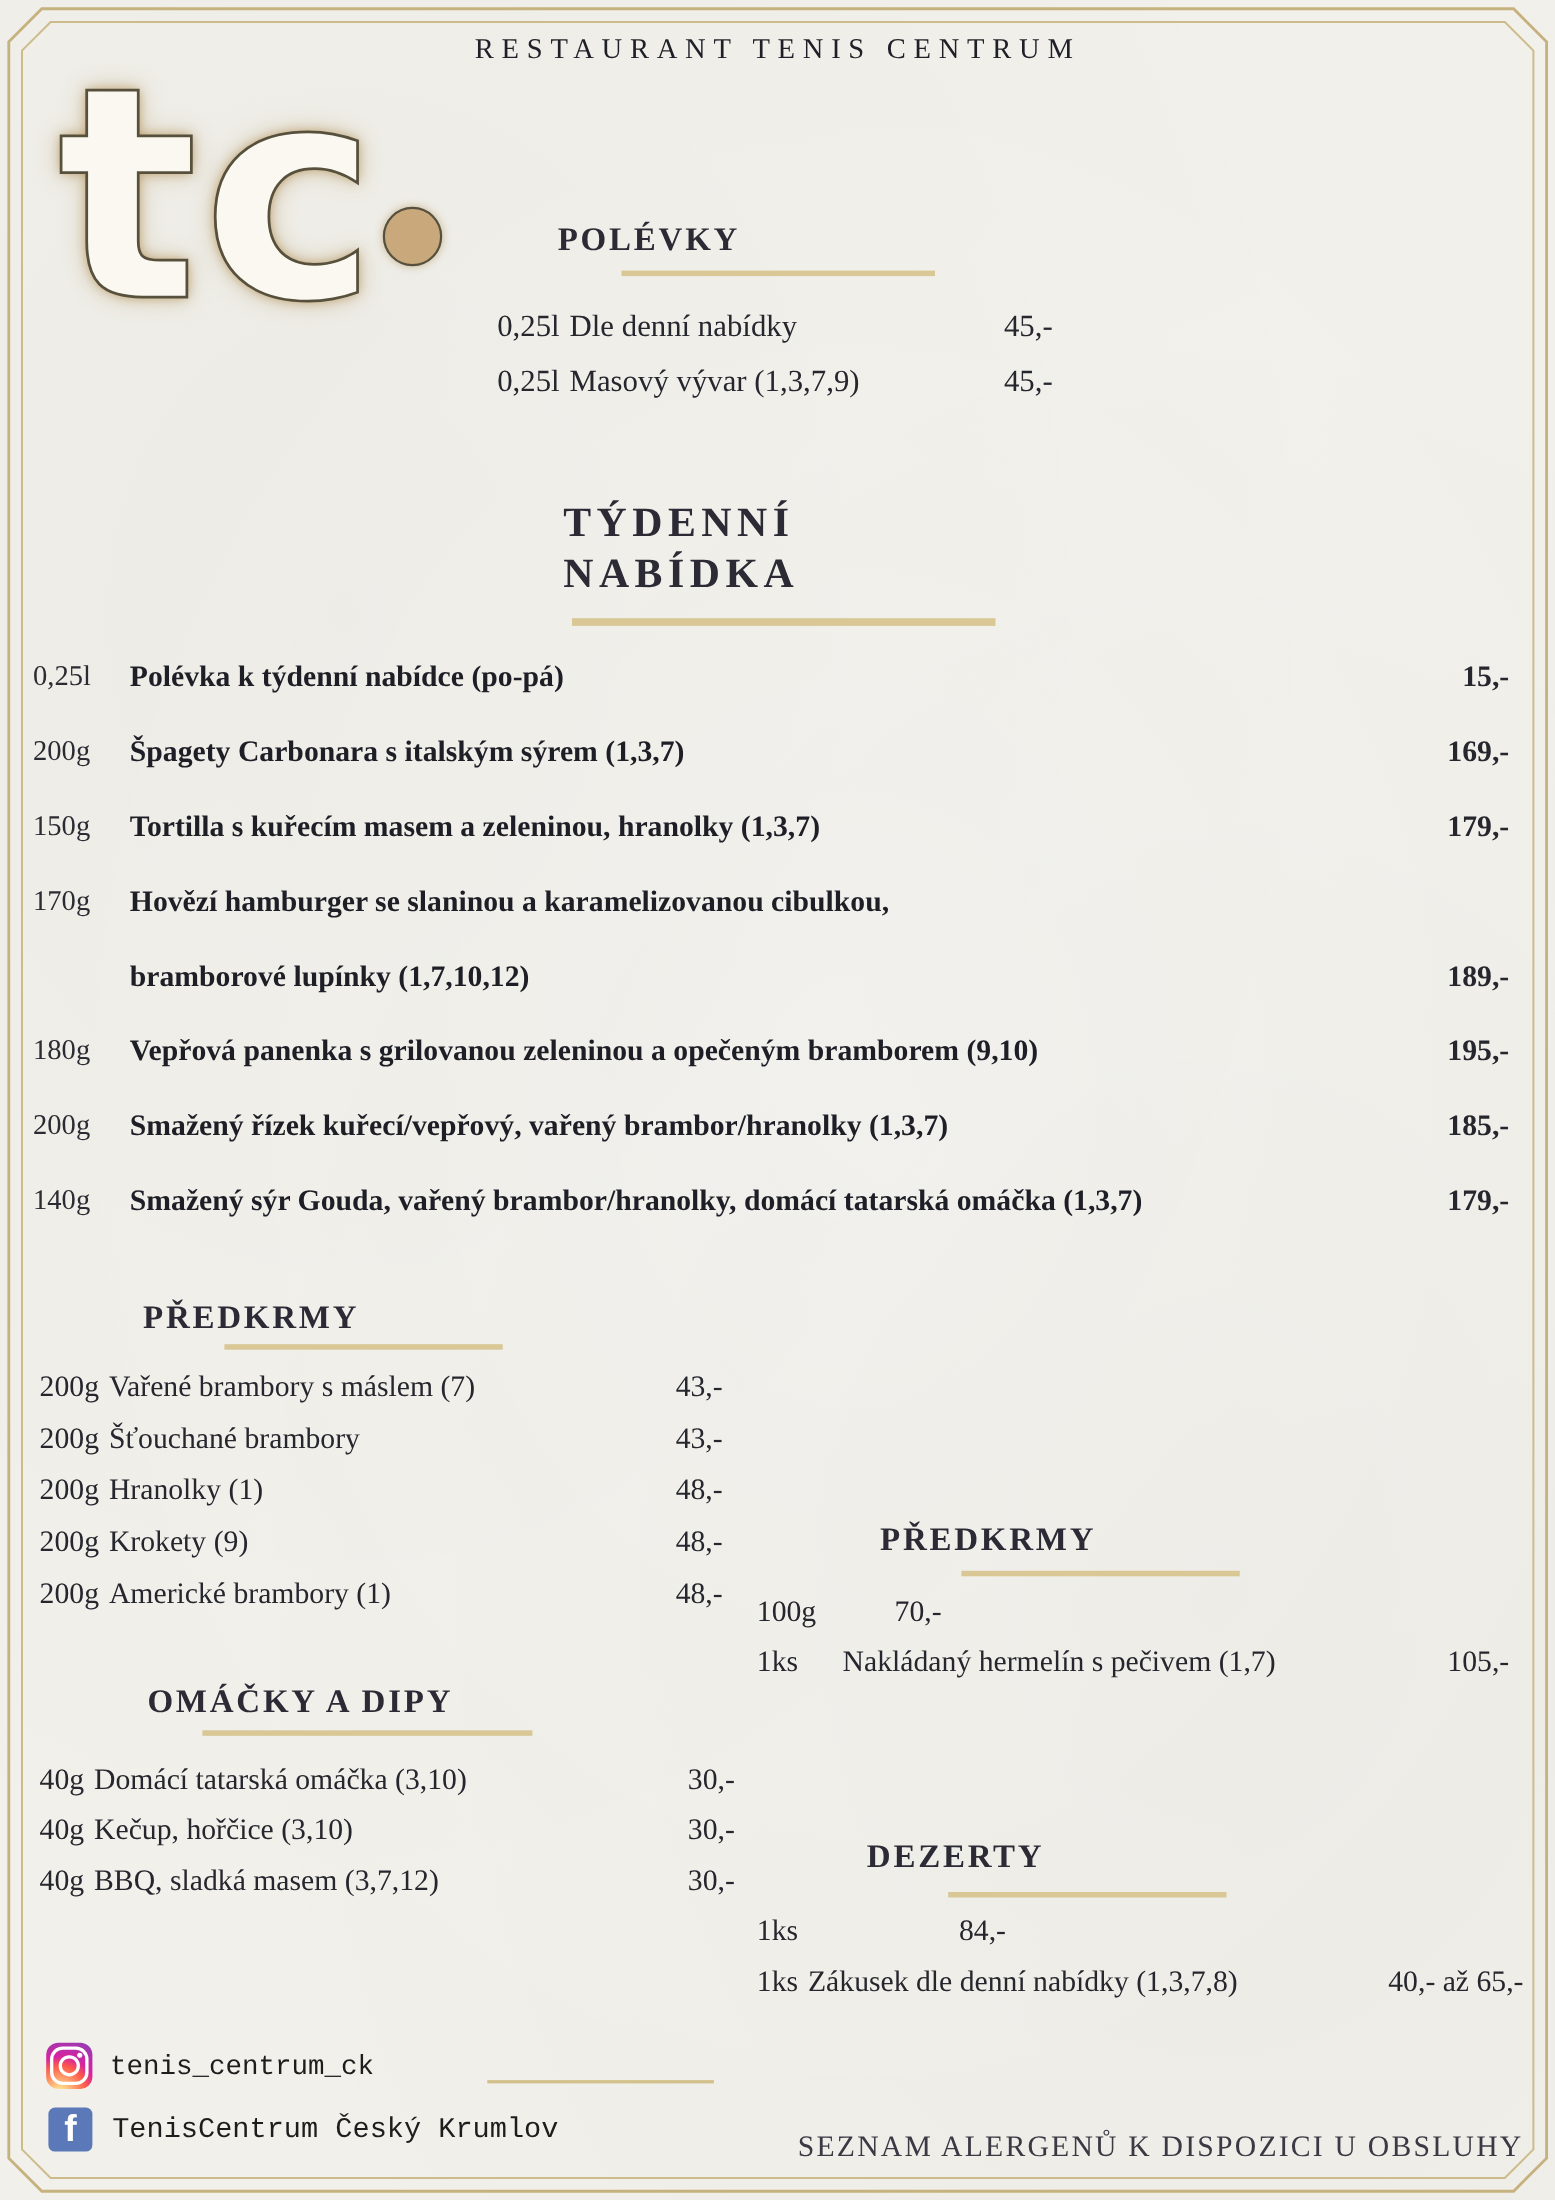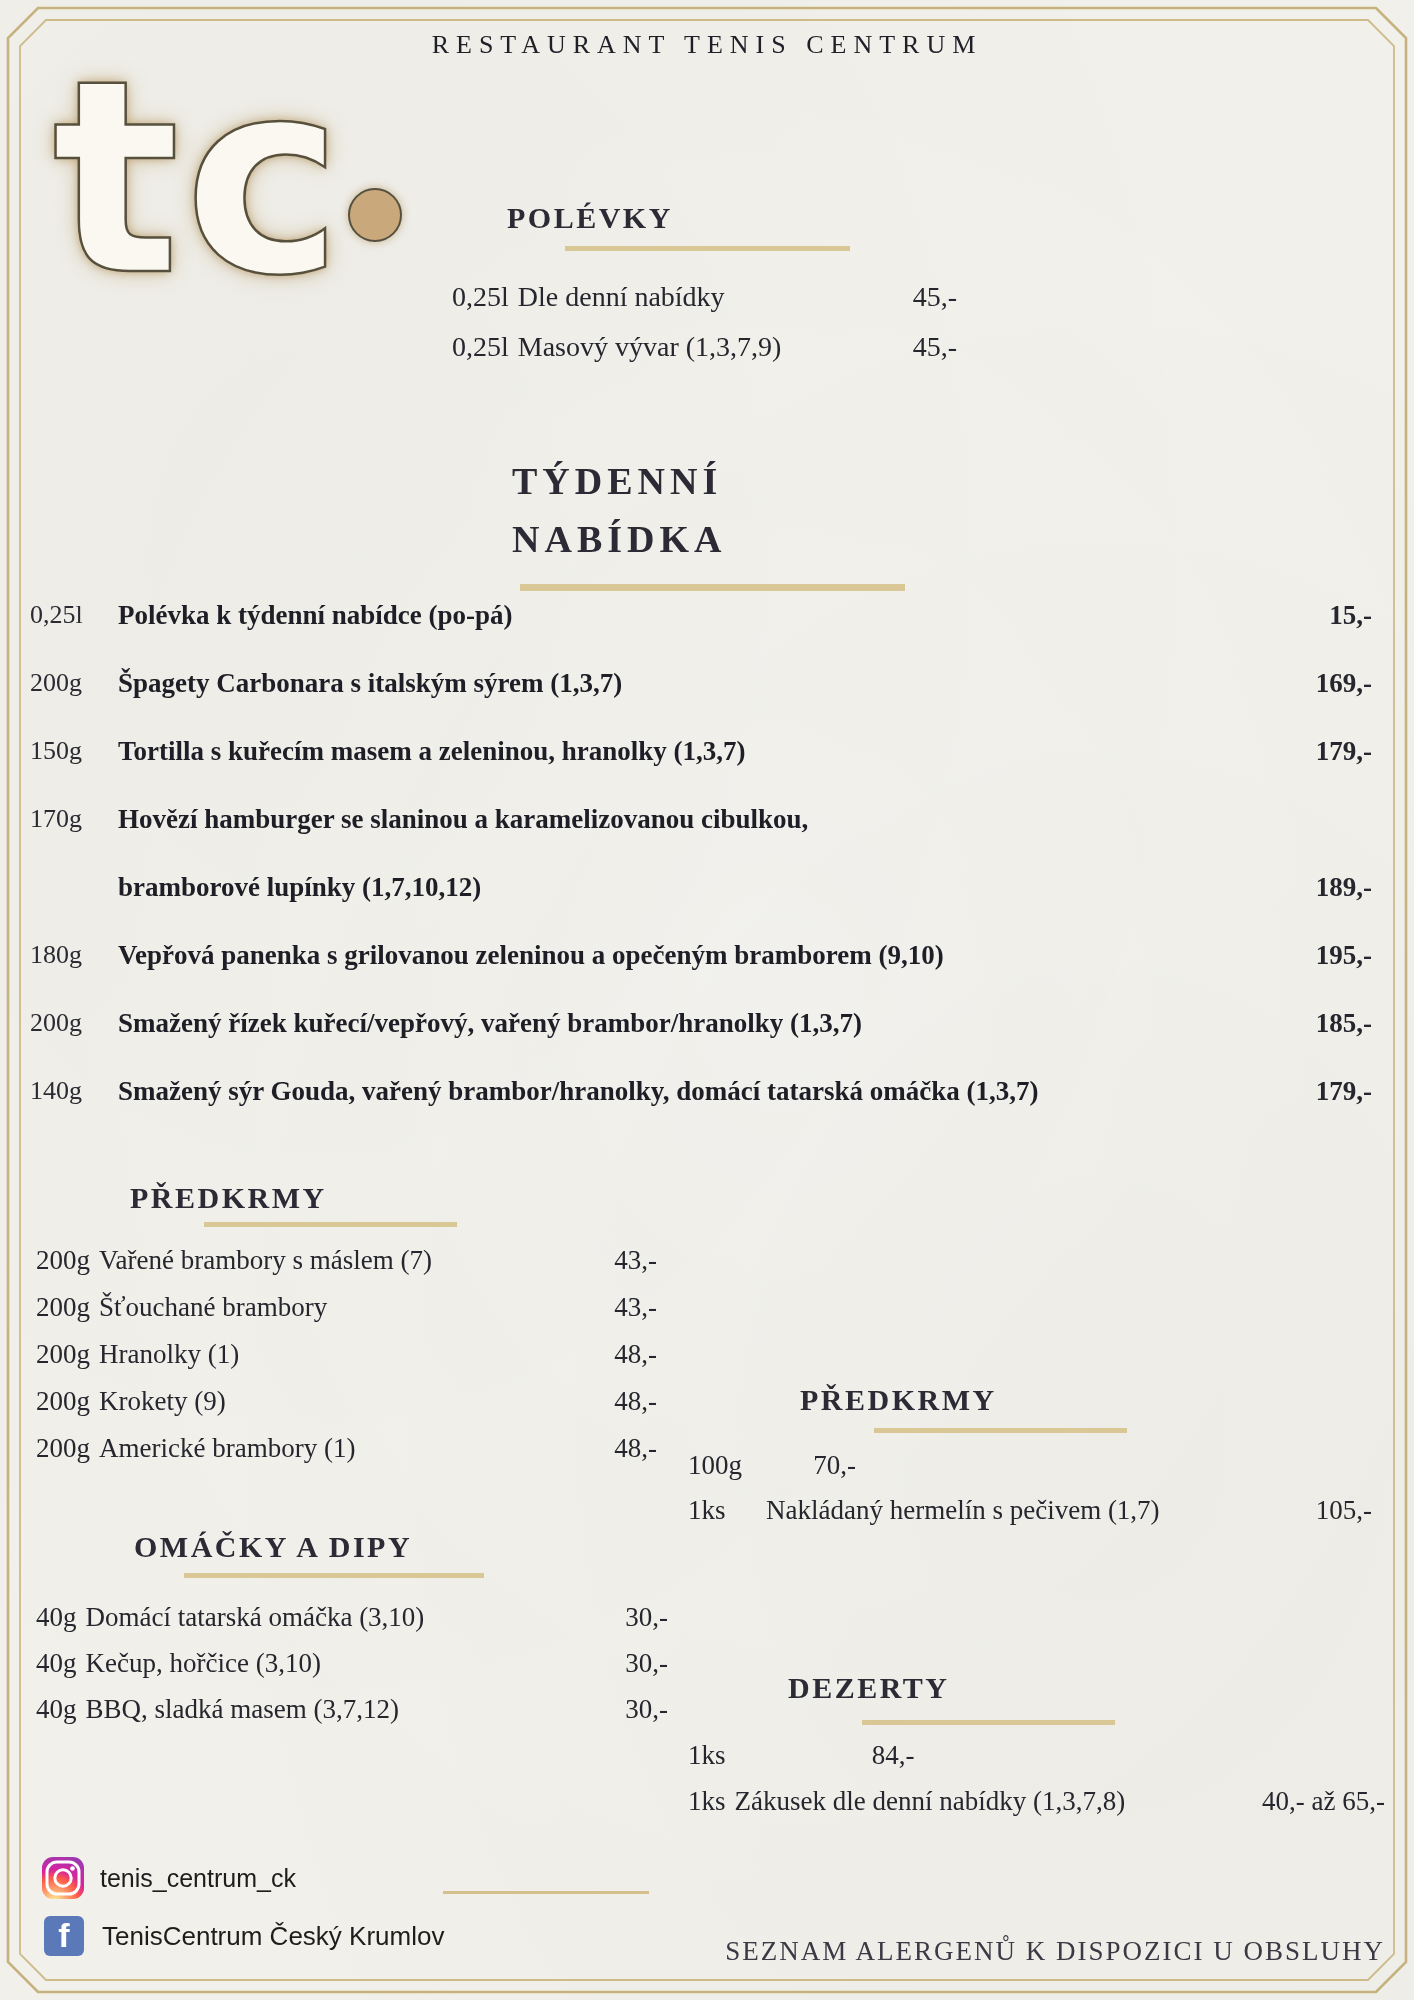--- a/index.html
+++ b/index.html
@@ -24,21 +24,21 @@
     letter-spacing:4px;color:#faf8f1;-webkit-text-stroke:2.5px #57503c;
     text-shadow:0 0 10px rgba(176,140,80,.75),0 0 22px rgba(176,140,80,.45);}
   .logo-dot{position:absolute;left:296px;top:160px;width:50px;height:50px;border-radius:50%;
     background:#c9a97b;border:2px solid #55503f;box-shadow:0 0 8px rgba(176,140,80,.6);}
 
   
   .sec-head{position:absolute;width:400px;text-align:left;}
   .sec-head h2{margin:0;font-size:30px;line-height:36px;letter-spacing:2.5px;color:#2c2b35;font-weight:bold;}
   .rule{height:5px;background:#d9c795;margin:8px auto 0;}
   #h-polevky{left:507px;top:200px;}  #h-polevky .rule{width:285px;margin-top:10px;}
-  #h-tydenni{left:512px;top:452px;}  #h-tydenni h2{font-size:38px;line-height:58px;letter-spacing:5px;}
+  #h-tydenni{left:512px;top:452px;}  #h-tydenni h2{font-size:38px;line-height:47px;letter-spacing:5px;}
   #h-tydenni .rule{width:385px;height:7px;margin-top:16px;}
   #h-prilohy{left:130px;top:1180px;} #h-prilohy .rule{width:253px;margin-top:6px;}
   #h-predkrmy{left:800px;top:1382px;} #h-predkrmy .rule{width:253px;margin-top:10px;}
   #h-omacky{left:134px;top:1529px;}  #h-omacky .rule{width:300px;margin-top:8px;}
   #h-dezerty{left:788px;top:1670px;} #h-dezerty .rule{width:253px;margin-top:14px;}
 
   
   .rows{position:absolute;}
   .m-row{display:flex;align-items:flex-start;font-size:27px;line-height:34px;}
   .m-row .size{margin-right:9px;white-space:nowrap;}
@@ -77,21 +77,21 @@
   
   .gold-divider{position:absolute;left:443px;top:1891px;width:206px;height:3px;background:#d3c08c;}
   .social{position:absolute;display:flex;align-items:center;font-family:"Liberation Sans", sans-serif;color:#1d1d1d;}
   #ig-row{left:42px;top:1856px;height:44px;}
   #fb-row{left:44px;top:1914px;height:44px;}
   .ig-icon{width:42px;height:42px;border-radius:11px;
     background:radial-gradient(circle at 30% 107%, #fdf497 0%, #fd5949 45%, #d6249f 60%, #9b3ab1 90%);}
   .fb-icon{width:40px;height:40px;border-radius:6px;background:#5b79b8;color:#fff;
     font-family:"Liberation Sans", sans-serif;font-weight:bold;font-size:34px;line-height:38px;
     text-align:center;}
-  .handle{margin-left:16px;font-size:25px;}
+  .handle{margin-left:16px;font-size:25px;font-family:Liberation Mono, monospace;}
   #fb-row .handle{font-size:26px;margin-left:18px;}
   .allergen-note{position:absolute;right:29px;top:1936px;font-size:27px;letter-spacing:2px;color:#3a3944;}
 </style>
 </head>
 <body>
 
 <div id="page">
 
   <svg id="frame" viewBox="0 0 1414 2000" xmlns="http://www.w3.org/2000/svg">
     <polygon points="38,8 1376,8 1406,38 1406,1962 1376,1992 38,1992 8,1962 8,38" fill="none" stroke="#c6b27e" stroke-width="2.6"></polygon>

